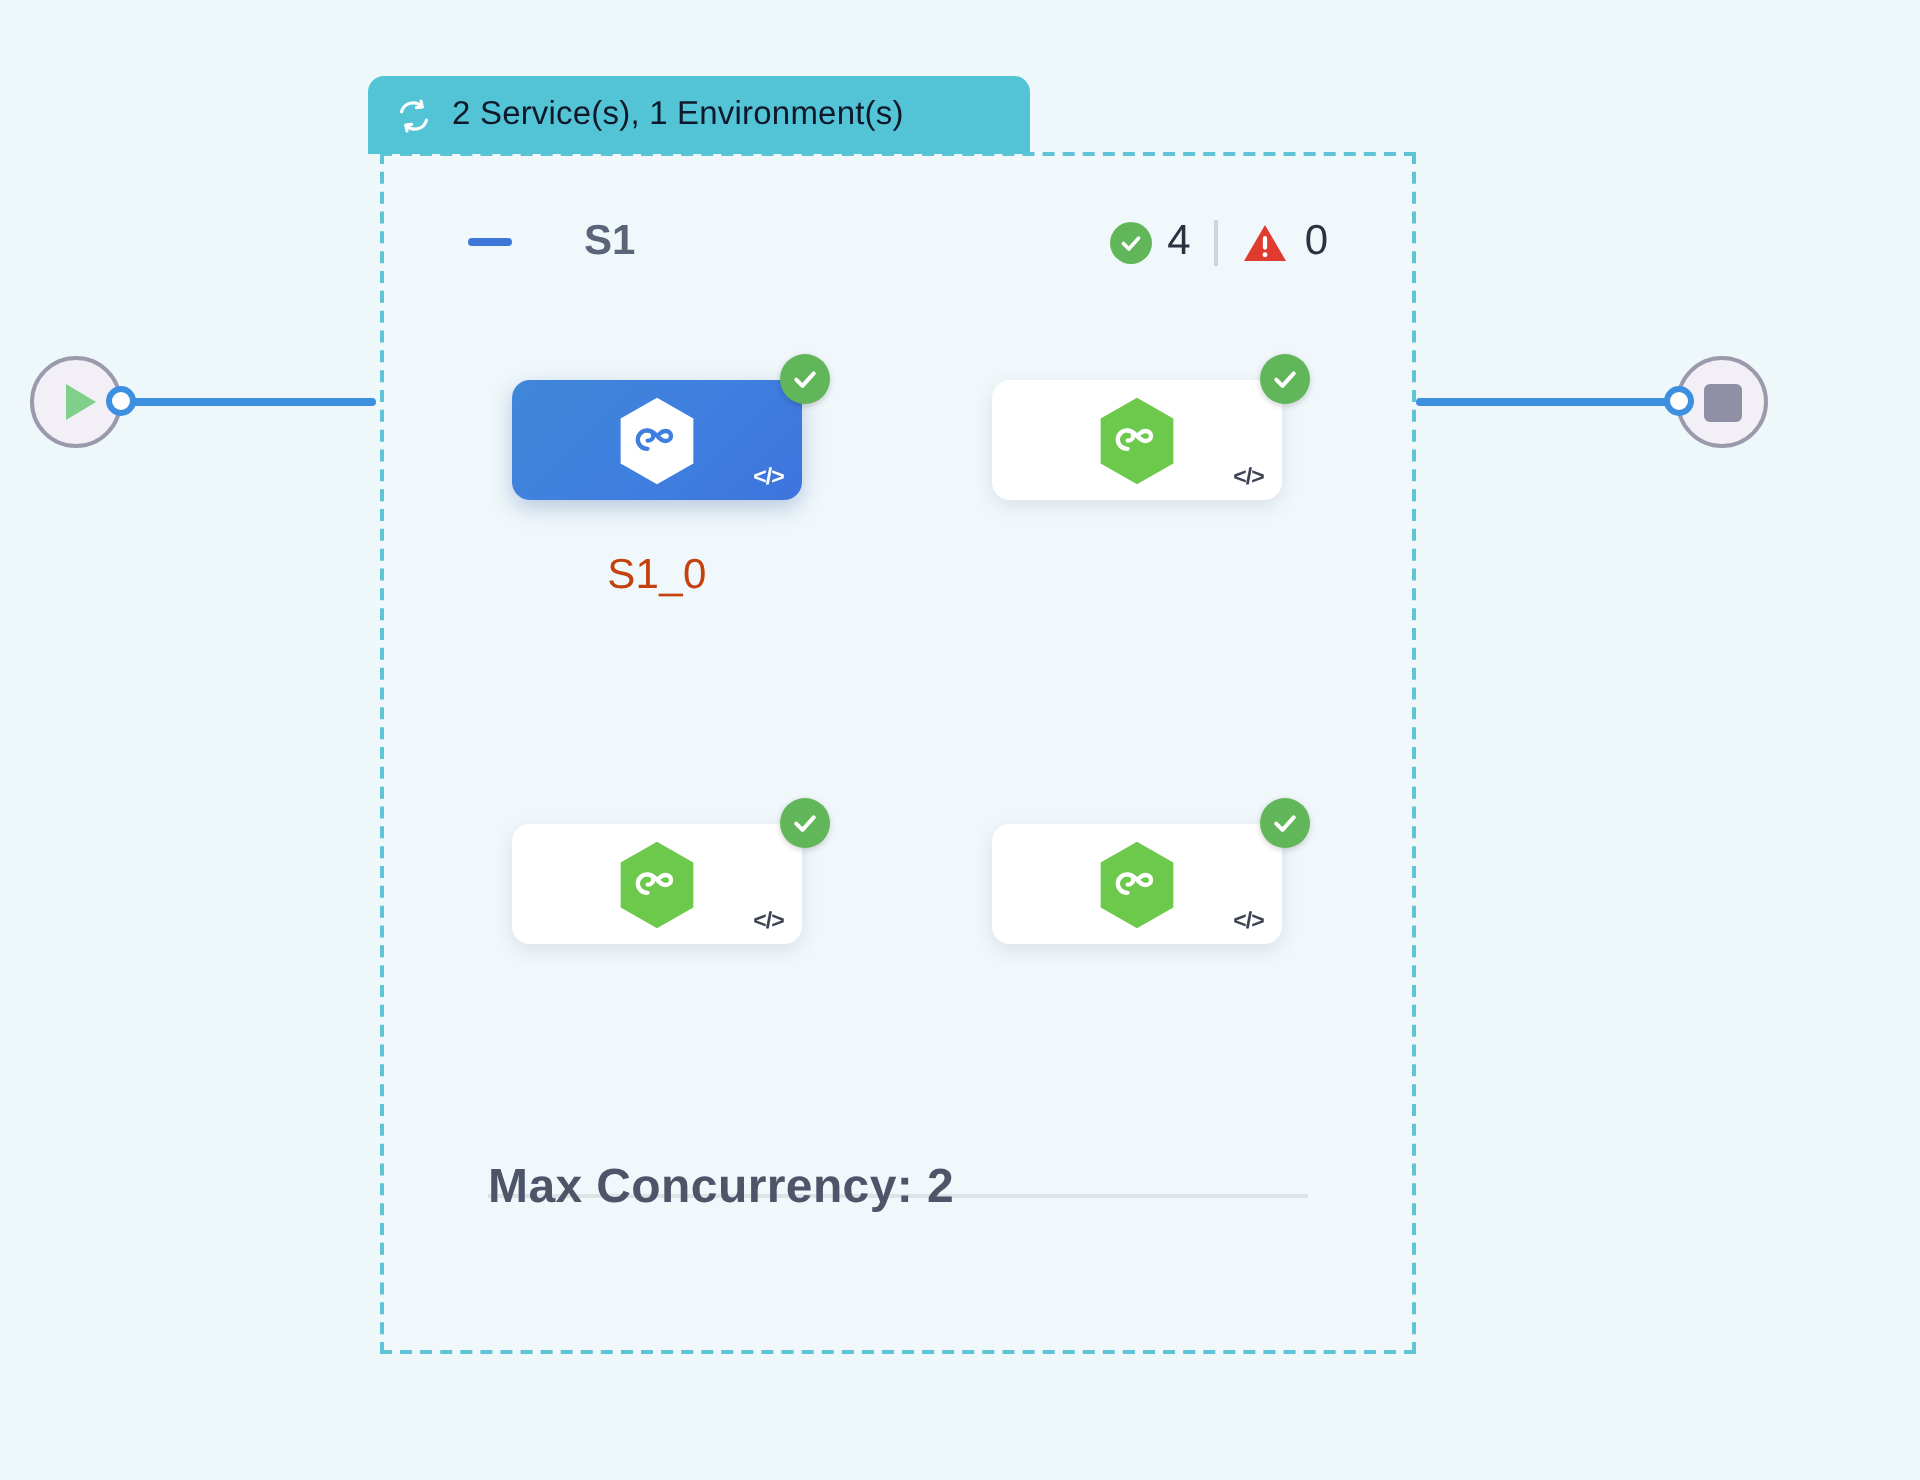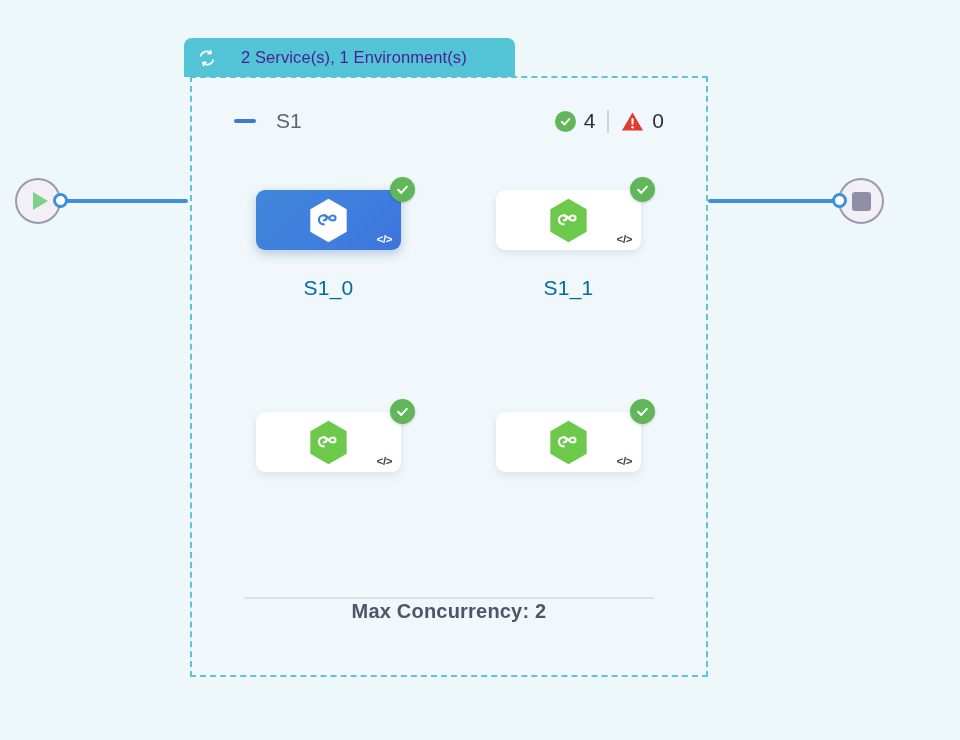--- a/index.html
+++ b/index.html
@@ -75,23 +75,23 @@
   #group-header {
     position: absolute;
     left: 184px;
     top: 38px;
     width: 331px;
     height: 39px;
     background: #52c4d5;
     border-radius: 8px 8px 0 0;
     display: flex;
     align-items: center;
-    gap: 24px;
+    gap: 9px;
     padding: 0 13px;
-    color: #4c1d95;
+    color: #0f172a;
     font-size: 16.5px;
     z-index: 4;
   }
   #group-header .hdr-label { white-space: nowrap; letter-spacing: .1px; }
 
   
   #group-body {
     position: absolute;
     left: 190px;
     top: 76px;
@@ -113,24 +113,24 @@
     align-items: center;
     z-index: 5;
   }
   #collapse-toggle {
     width: 22px; height: 4px;
     background: #3d78d8;
     border-radius: 2px;
     flex: 0 0 auto;
   }
   #group-name {
-    margin-left: 20px;
+    margin-left: 36px;
     font-size: 21px;
     color: #5b6478;
-    font-weight: 400;
+    font-weight: 700;
   }
   #status-group {
     margin-left: auto;
     display: flex;
     align-items: center;
     gap: 9px;
   }
   .status-item { display: flex; align-items: center; gap: 8px; }
   .status-num { font-size: 21px; color: #2c3140; font-weight: 400; }
   .status-sep {
@@ -191,41 +191,41 @@
     background: #62b65a;
     display: flex; align-items: center; justify-content: center;
     box-shadow: 0 1px 3px rgba(0,0,0,0.18);
   }
 
   .svc-label {
     margin-top: 26px;
     width: 145px;
     text-align: center;
     font-size: 21px;
-    color: #0369a1;
+    color: #c2410c;
     letter-spacing: .2px;
   }
 
   
   #group-divider {
     position: absolute;
     left: 244px;
     top: 597px;
     width: 410px;
     height: 2px;
     background: #dfe3e8;
     z-index: 5;
   }
   #max-concurrency {
     position: absolute;
     left: 244px;
-    top: 600px;
+    top: 580px;
     width: 410px;
-    text-align: center;
-    font-size: 20px;
+    text-align: left;
+    font-size: 24px;
     font-weight: bold;
     color: #4f5569;
     z-index: 5;
     letter-spacing: .2px;
   }
 </style>
 </head>
 <body>
 
 <div id="canvas">
@@ -310,21 +310,20 @@
         <path d="M18.5 30.5c-3.2 0-5.6-2.3-5.6-5.3s2.4-5.3 5.6-5.3c2.2 0 3.7 1.1 5.5 3.1 1.8 2.0 3.1 3.0 4.9 3.0 1.9 0 3.2-1.3 3.2-2.9s-1.3-2.9-3.2-2.9c-1.3 0-2.3.5-3.4 1.6" fill="none" stroke="#ffffff" stroke-width="2.5" stroke-linecap="round"></path>
         <path d="M18.6 20.0c1.9 0 3.2 1.3 3.2 2.9s-1.3 2.9-3.2 2.9" fill="none" stroke="#ffffff" stroke-width="2.5" stroke-linecap="round"></path>
       </svg>
       <span class="code-icon">&lt;/&gt;</span>
       <span class="check-badge">
         <svg width="15" height="15" viewBox="0 0 24 24" fill="none" stroke="#ffffff" stroke-width="3.2" stroke-linecap="round" stroke-linejoin="round">
           <polyline points="5,12.5 10,17.5 19,7.5"></polyline>
         </svg>
       </span>
     </div>
-    <div class="svc-label">S1_1</div>
   </div>
 
   <div class="svc-cell" id="cell-2">
     <div class="svc-card plain">
       <svg class="hexicon" viewBox="0 0 48 52">
         <path d="M24 1 L45 13 L45 39 L24 51 L3 39 L3 13 Z" fill="#6dc94b"></path>
         <path d="M18.5 30.5c-3.2 0-5.6-2.3-5.6-5.3s2.4-5.3 5.6-5.3c2.2 0 3.7 1.1 5.5 3.1 1.8 2.0 3.1 3.0 4.9 3.0 1.9 0 3.2-1.3 3.2-2.9s-1.3-2.9-3.2-2.9c-1.3 0-2.3.5-3.4 1.6" fill="none" stroke="#ffffff" stroke-width="2.5" stroke-linecap="round"></path>
         <path d="M18.6 20.0c1.9 0 3.2 1.3 3.2 2.9s-1.3 2.9-3.2 2.9" fill="none" stroke="#ffffff" stroke-width="2.5" stroke-linecap="round"></path>
       </svg>
       <span class="code-icon">&lt;/&gt;</span>

